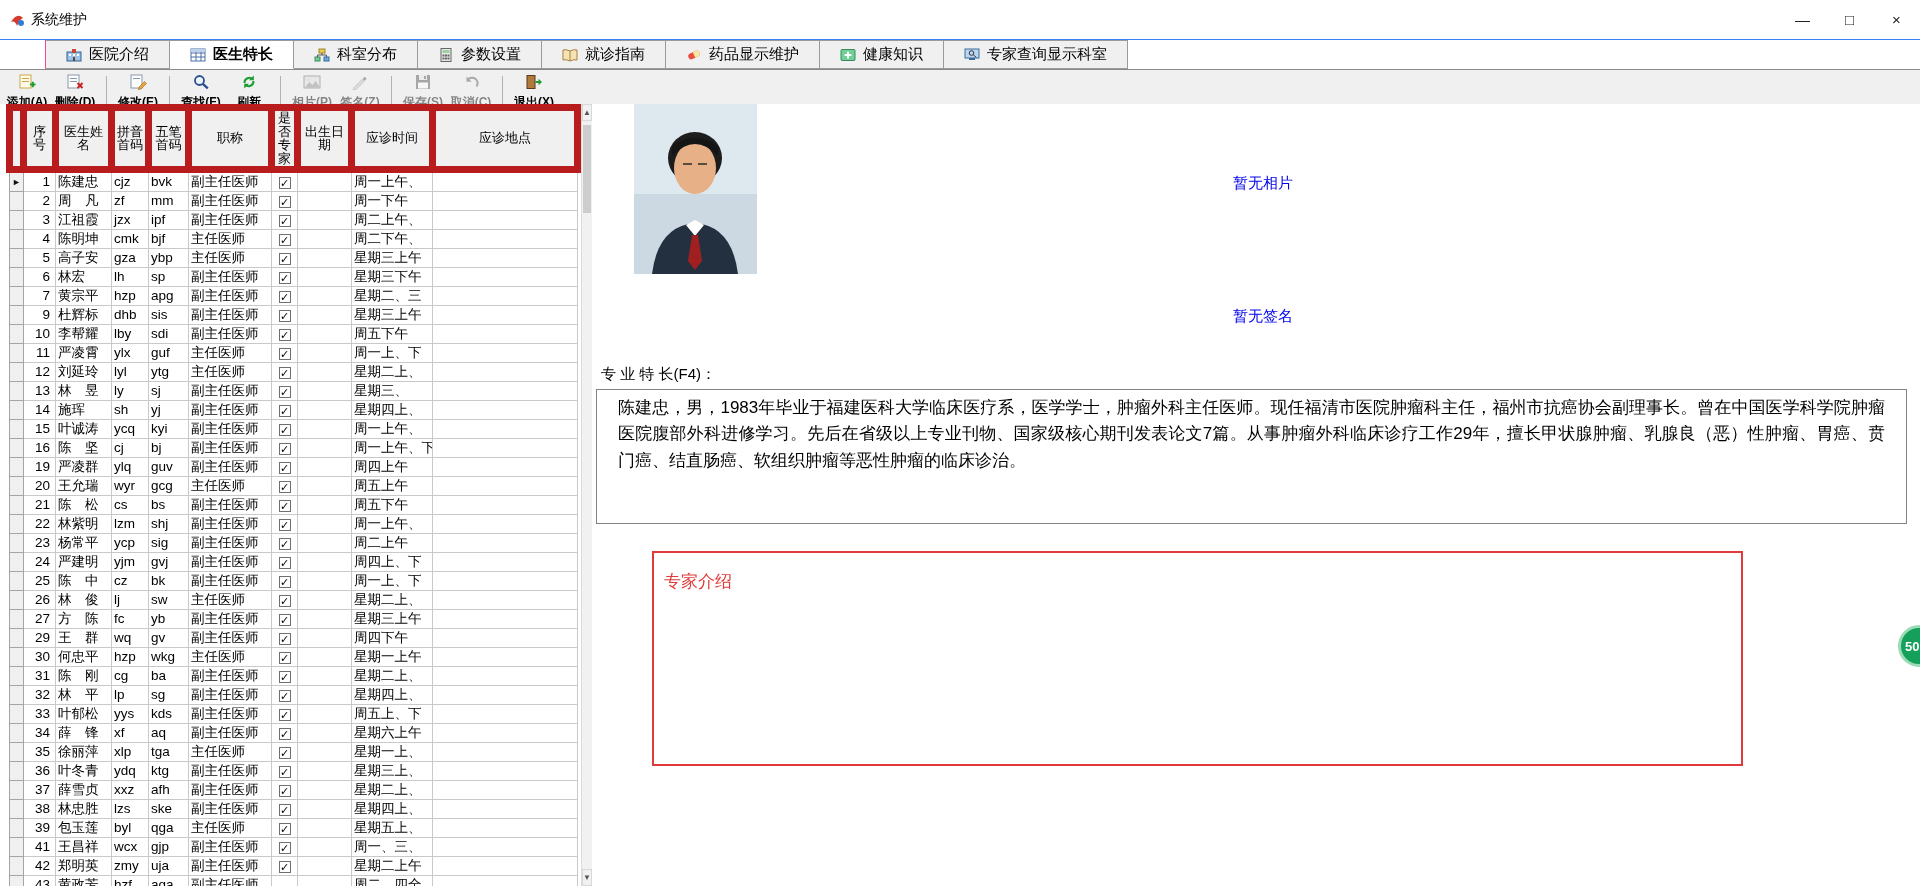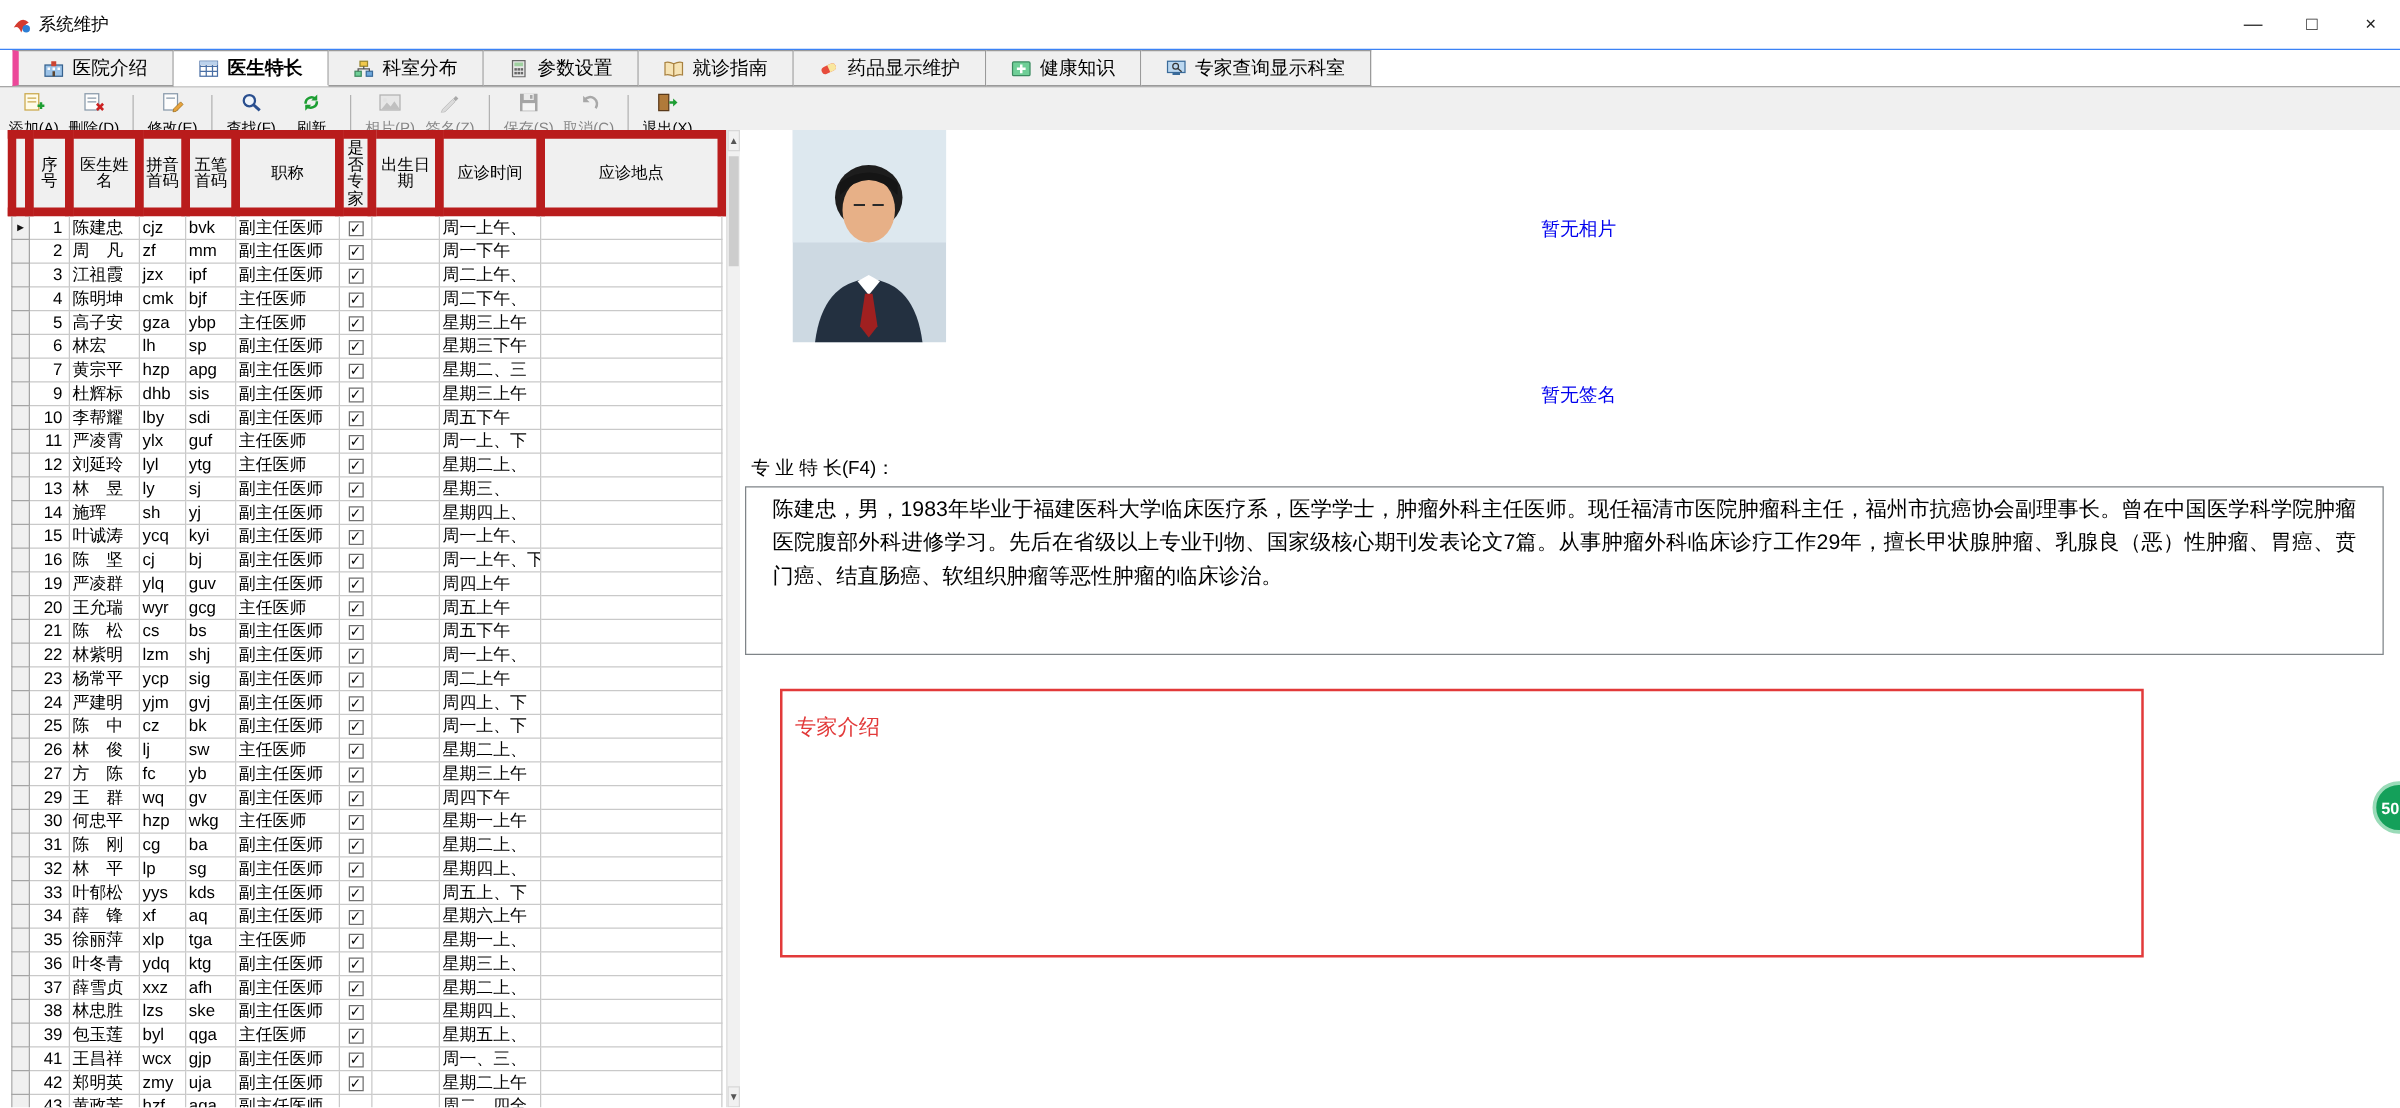--- a/index.html
+++ b/index.html
@@ -23,32 +23,32 @@
   
   .tabbar{
     height:30px; background:#fff; display:flex; align-items:stretch;
     padding-left:10px; border-bottom:1px solid #8a8a8a;
   }
   .tab{
     display:flex; align-items:center; gap:7px; padding:0 20px;
     background:#f0f0f0; border:1px solid #9a9a9a; border-left:none;
     font-size:15px; white-space:nowrap;
   }
-  .tab:first-child{ border-left:5px solid #ec4899; }
+  .tab:first-child{ border-left:1px solid #ec4899;margin-left:35px; }
   .tab.active{ background:#fff; font-weight:bold; border-bottom-color:#fff; }
   .ticon{ display:inline-flex; }
 
   
   .toolbar{
     height:46px; background:#f0f0f0; border-bottom:1px solid #c2c2c2;
     display:flex; align-items:center; padding-left:4px; gap:2px;
   }
   .tbtn{
     width:46px; height:42px; display:flex; flex-direction:column;
-    align-items:center; justify-content:center; gap:1px; font-size:12px;
+    align-items:center; justify-content:center; gap:1px; font-size:12px;font-weight:bold;
   }
   .tbtn .blabel{ white-space:nowrap; }
   .tbtn.disabled{ opacity:.45; filter:grayscale(1); }
   .tsep{ width:1px; height:34px; background:#b2b2b2; margin:0 6px; }
 
   
   .main{ position:absolute; top:104px; left:0; right:0; height:782px; background:#fff; }
 
   
   .grid-wrap{ position:absolute; left:6px; top:0; width:586px; height:782px; display:flex; overflow:hidden; }
@@ -84,21 +84,21 @@
   .link-blue{ position:absolute; color:#0000ee; font-size:15px; white-space:nowrap; }
   .no-photo{ left:1233px; top:70px; }
   .no-sign{ left:1233px; top:203px; }
   .spec-label{ position:absolute; left:601px; top:261px; font-size:15px; }
   .spec-box{
     position:absolute; left:596px; top:285px; width:1311px; height:135px;
     border:1px solid #7f8488; background:#fff; padding:5px 21px;
     font-size:17px; line-height:1.55; overflow:hidden; text-align:justify;
   }
   .expert-box{
-    position:absolute; left:624px; top:447px; width:1091px; height:215px;
+    position:absolute; left:652px; top:447px; width:1091px; height:215px;
     border:2px solid #e23a3a; background:#fff;
   }
   .expert-label{ position:absolute; left:10px; top:17px; color:#e23a3a; font-size:17px; }
   .badge{
     position:absolute; left:1898px; top:521px; width:42px; height:42px; border-radius:50%;
     background:#14a05a; border:3px solid #9adbb8; color:#fff; font-size:13px; font-weight:bold;
     display:flex; align-items:center; justify-content:flex-start; padding-left:4px;
   }
 </style>
 </head>

